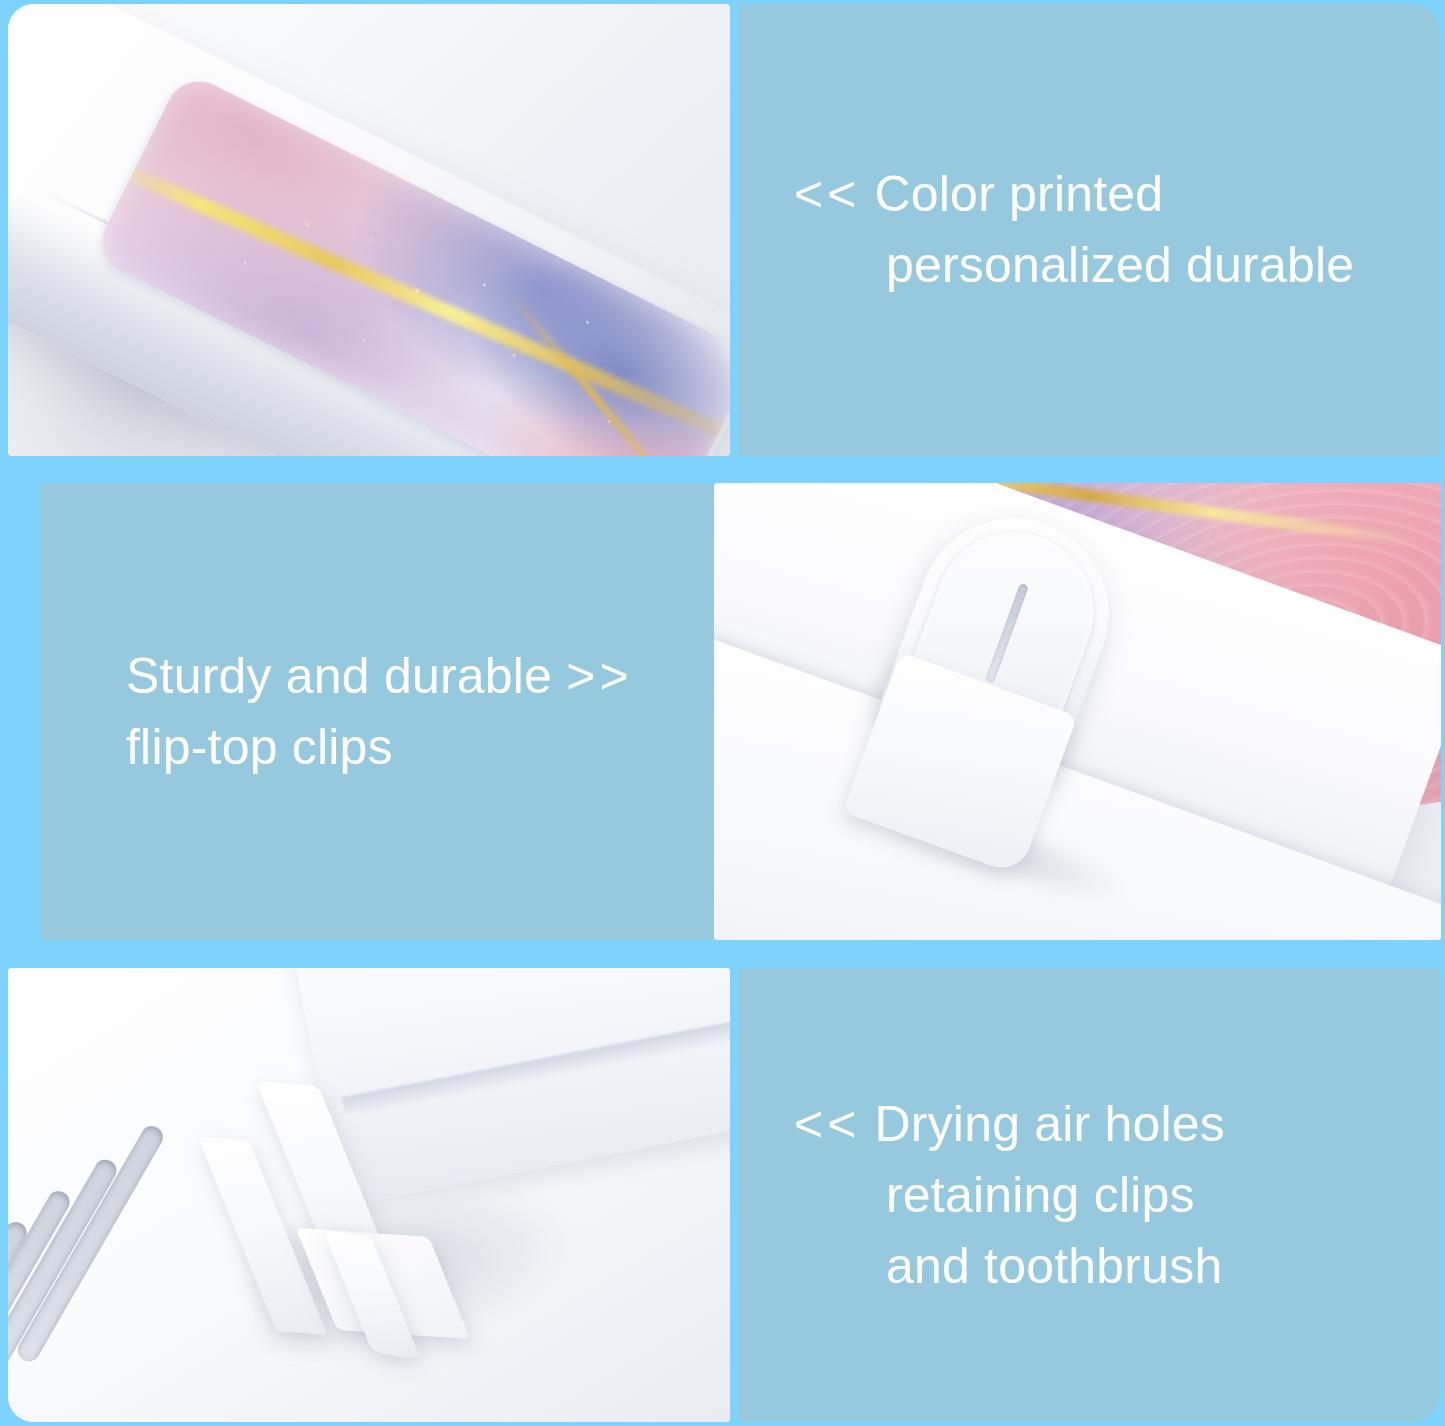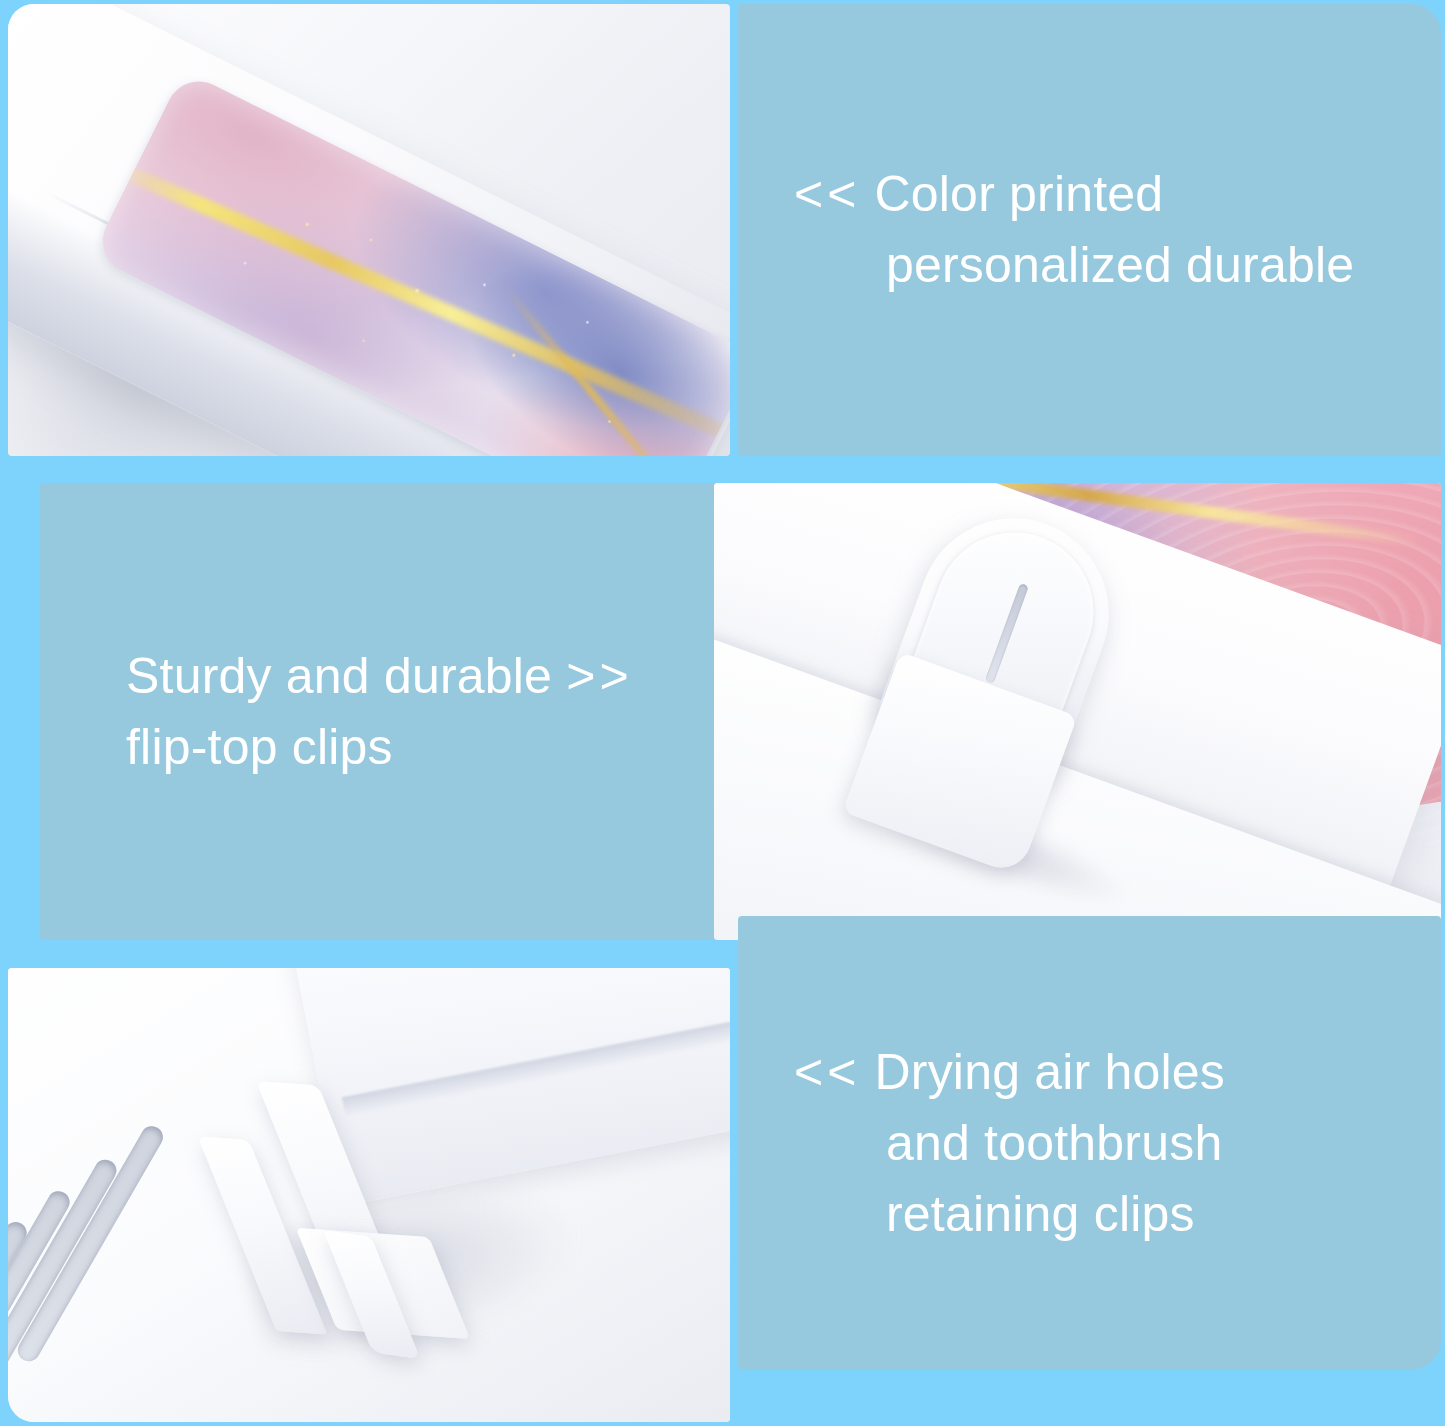--- a/index.html
+++ b/index.html
@@ -397,21 +397,21 @@
   
   #clip-shadow {
     position: absolute;
     left: 246px; top: 238px; width: 330px; height: 140px;
     background: radial-gradient(ellipse at 40% 40%, rgba(170,176,194,.45) 0%, rgba(170,176,194,0) 70%);
     transform: rotate(-11deg);
     filter: blur(8px);
   }
 
   #row3-caption {
-    left: 738px; top: 916px; width: 703px; height: 454px;
+    left: 738px; top: 968px; width: 703px; height: 454px;
   }
   #row3-caption .caption-inner {
     font-size: 50px;
     line-height: 1.42;
     padding-left: 56px;
   }
   #row3-caption .indent { width: 92px; }
 </style>
 </head>
 <body>
@@ -471,18 +471,18 @@
       <div class="clip" id="clipA"></div>
       <div class="clip" id="clipB"></div>
       <div class="clip" id="clipC"></div>
       <div class="clip" id="clipD"></div>
     </div>
   </div>
 
   <div class="panel caption rc-br" id="row3-caption" style="background: rgb(151, 201, 222);">
     <div class="caption-inner" style="color: rgb(255, 255, 255);">
       <span class="caption-line"><span class="chev">&lt;&lt;</span> <span>Drying air holes</span></span>
+      <span class="caption-line"><span class="indent"></span><span>retaining clips</span></span>
       <span class="caption-line"><span class="indent"></span><span>and toothbrush</span></span>
-      <span class="caption-line"><span class="indent"></span><span>retaining clips</span></span>
     </div>
   </div>
 
 </div>
 
 </body></html>

